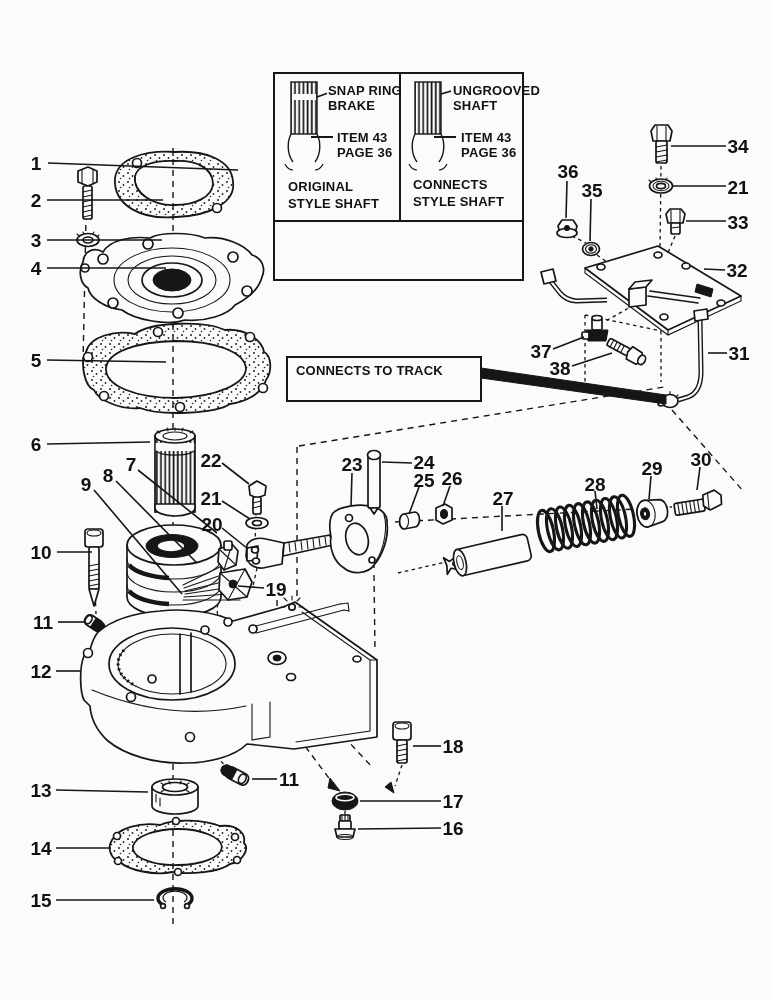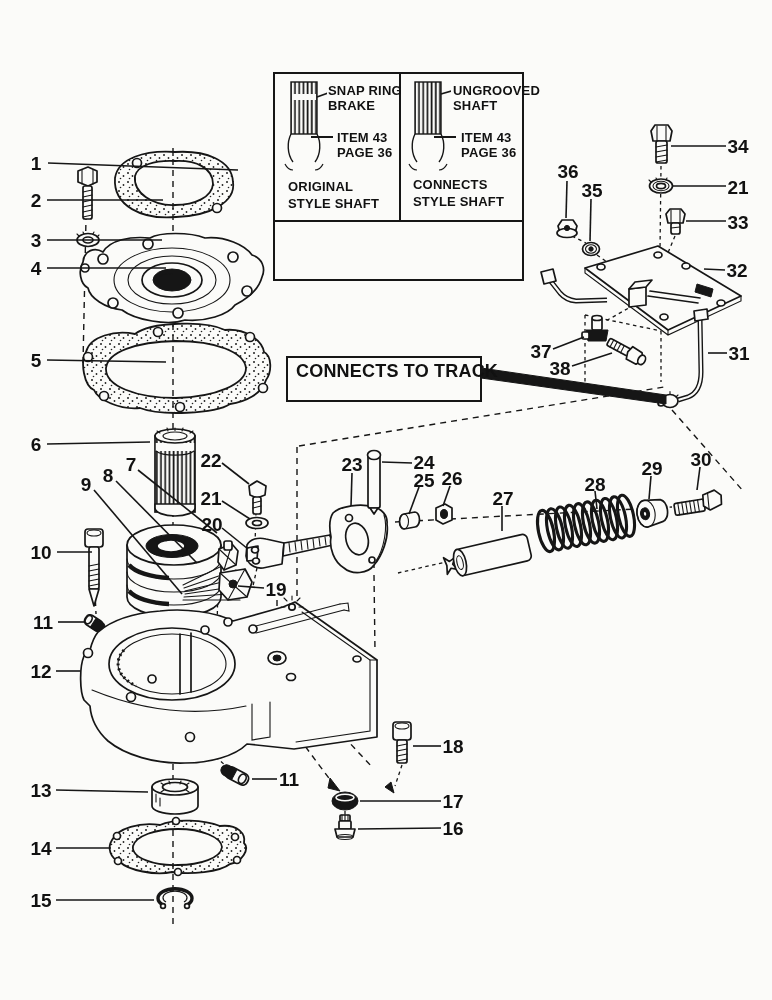--- a/index.html
+++ b/index.html
@@ -18,21 +18,21 @@
   .notebox{position:absolute;border:2.4px solid #161616;background:#fbfbf9;color:#111;}
   .notebox .t{position:absolute;font-weight:bold;white-space:nowrap;letter-spacing:.2px;}
   #stylebox{left:273px;top:72px;width:247px;height:205px;}
   #stylebox .cols{display:flex;height:146px;border-bottom:2.2px solid #161616;}
   #stylebox .col1{width:124px;border-right:2.2px solid #161616;position:relative;}
   #stylebox .col2{flex:1;position:relative;}
   #stylebox .footer{position:relative;height:56px;text-align:center;}
   .fs11{font-size:13px;line-height:15px;}
   .fs12{font-size:13px;line-height:17px;text-align:right;}
   #connectbox{left:286px;top:356px;width:192px;height:42px;}
-  #connectbox .t{left:8px;font-size:18px;line-height:18px;}
+  #connectbox .t{left:8px;font-size:13px;line-height:18px;}
 </style>
 </head>
 <body>
 
 <div class="page">
 
 <svg id="diagram" width="772" height="1000" viewBox="0 0 772 1000">
   <defs>
     <pattern id="speck" width="9" height="9" patternUnits="userSpaceOnUse">
       <circle cx="2" cy="2" r="1" fill="#222"></circle>

